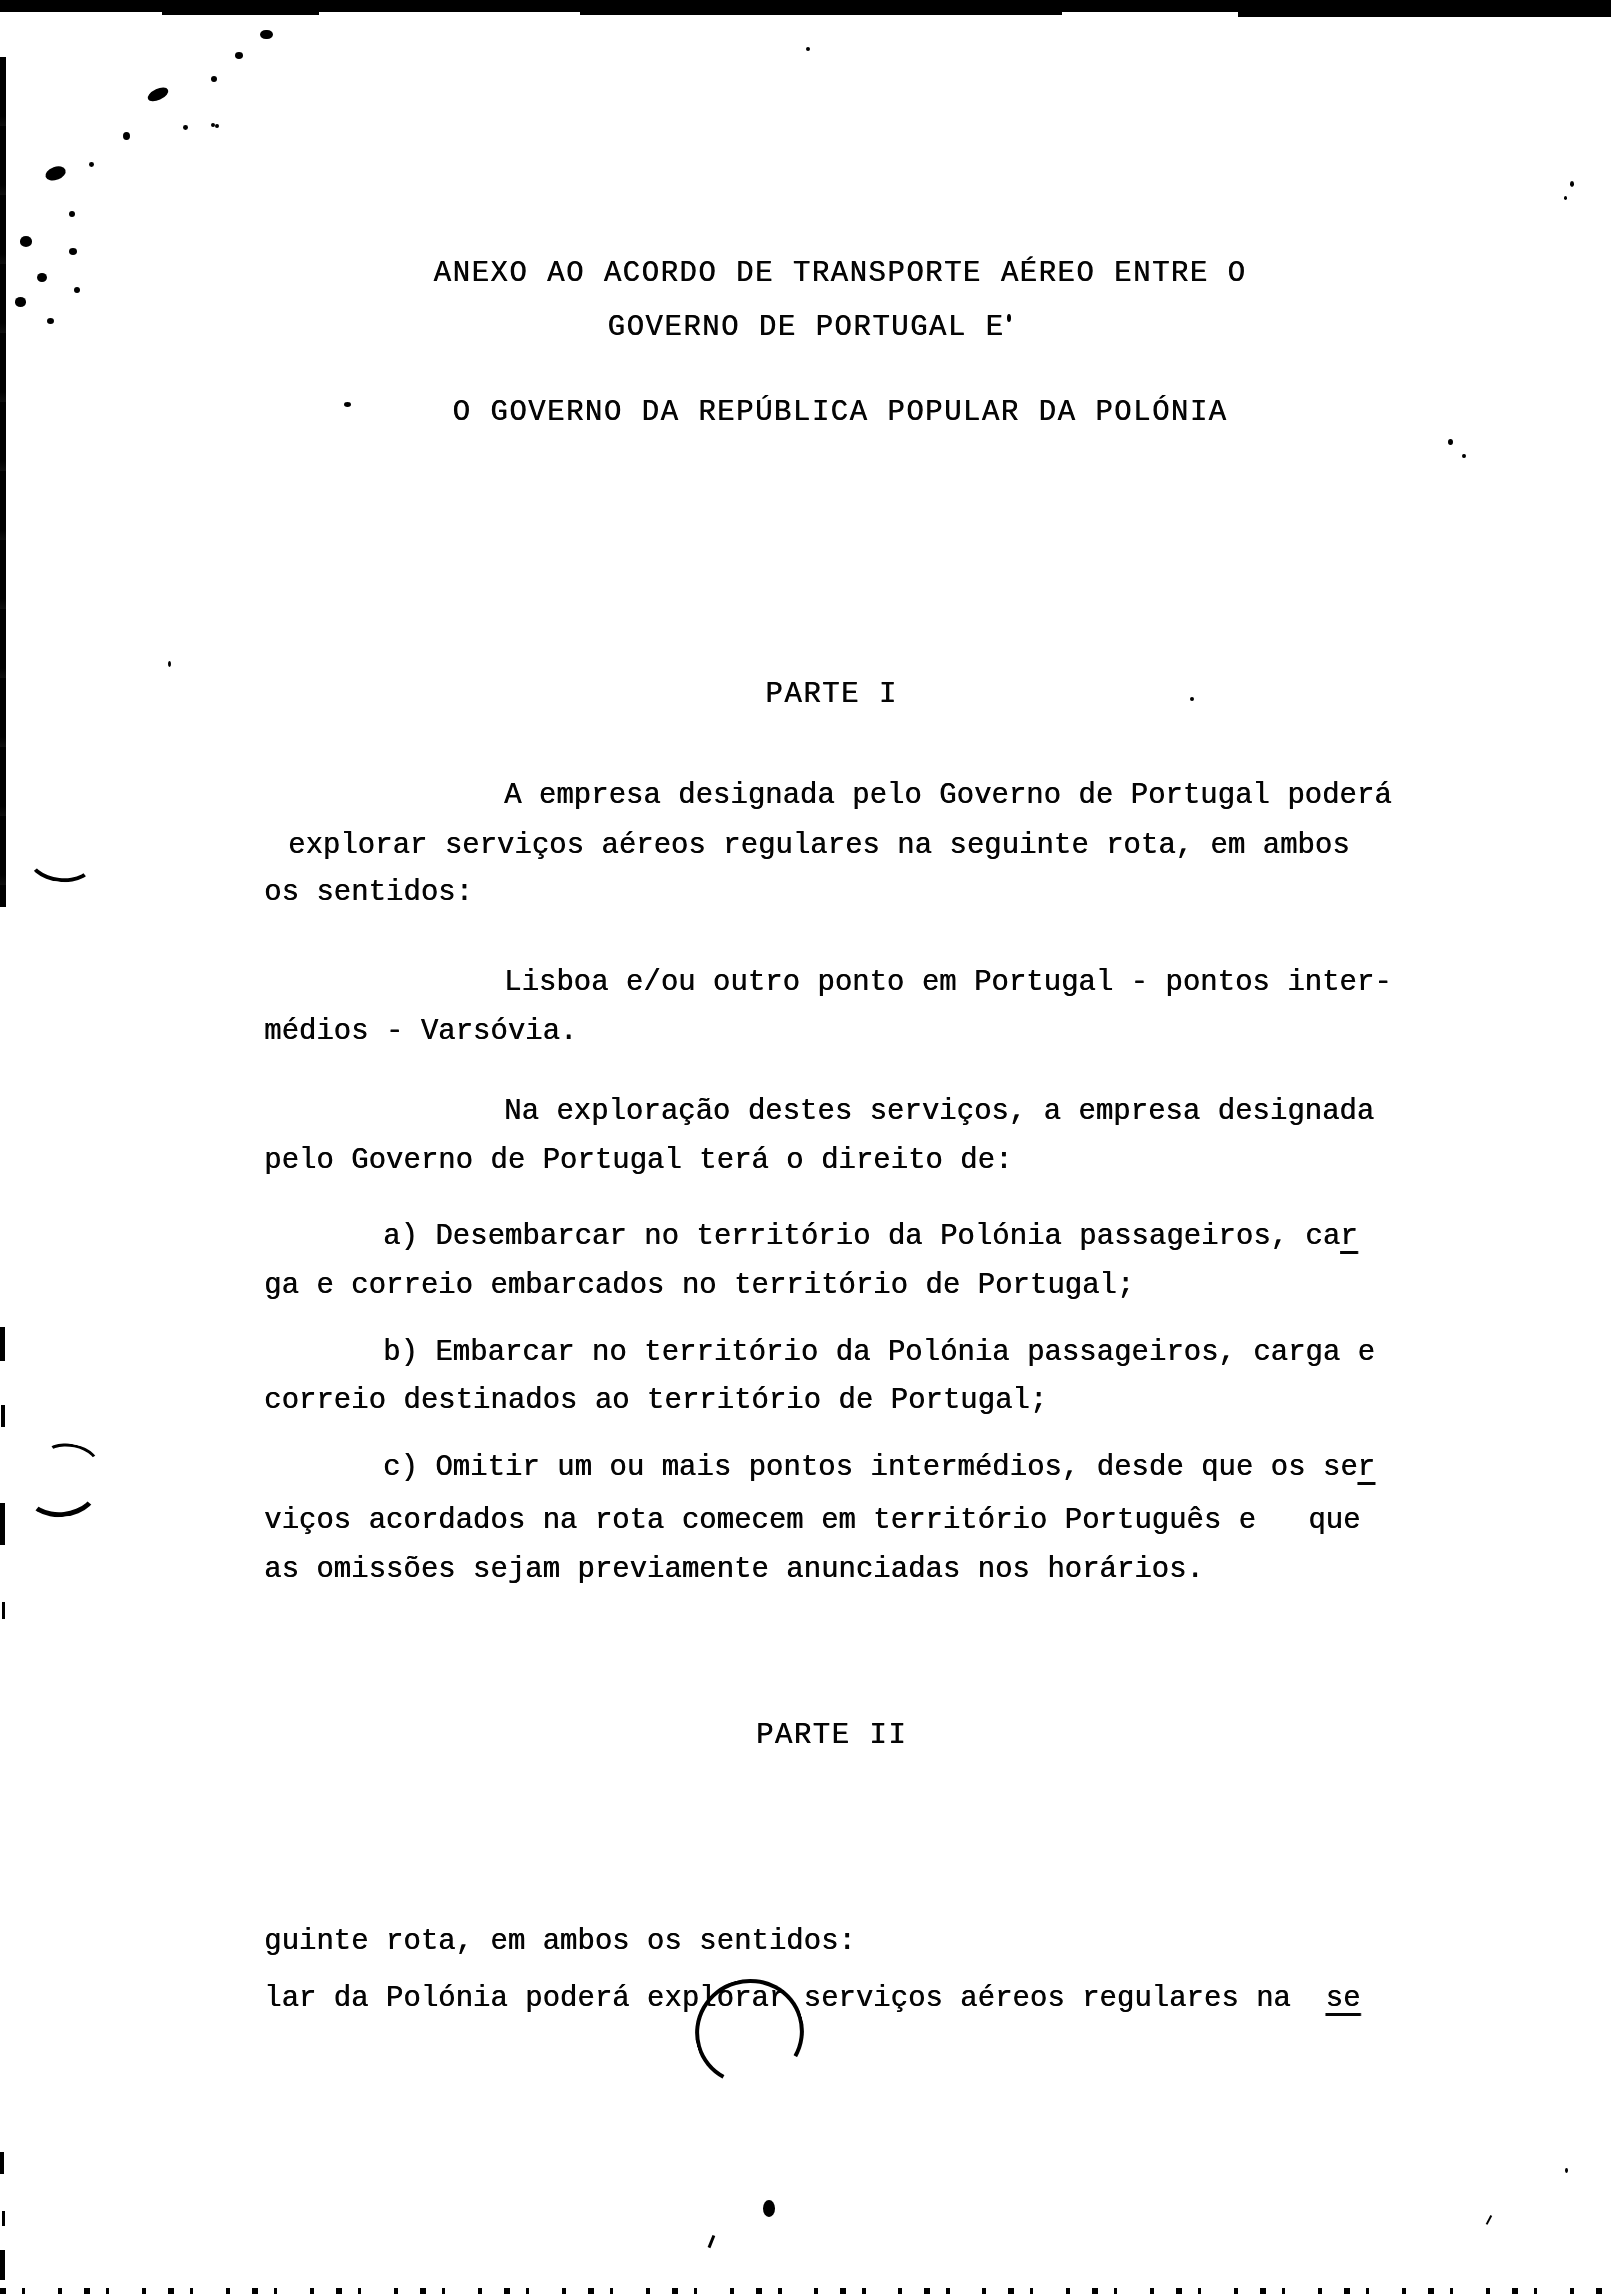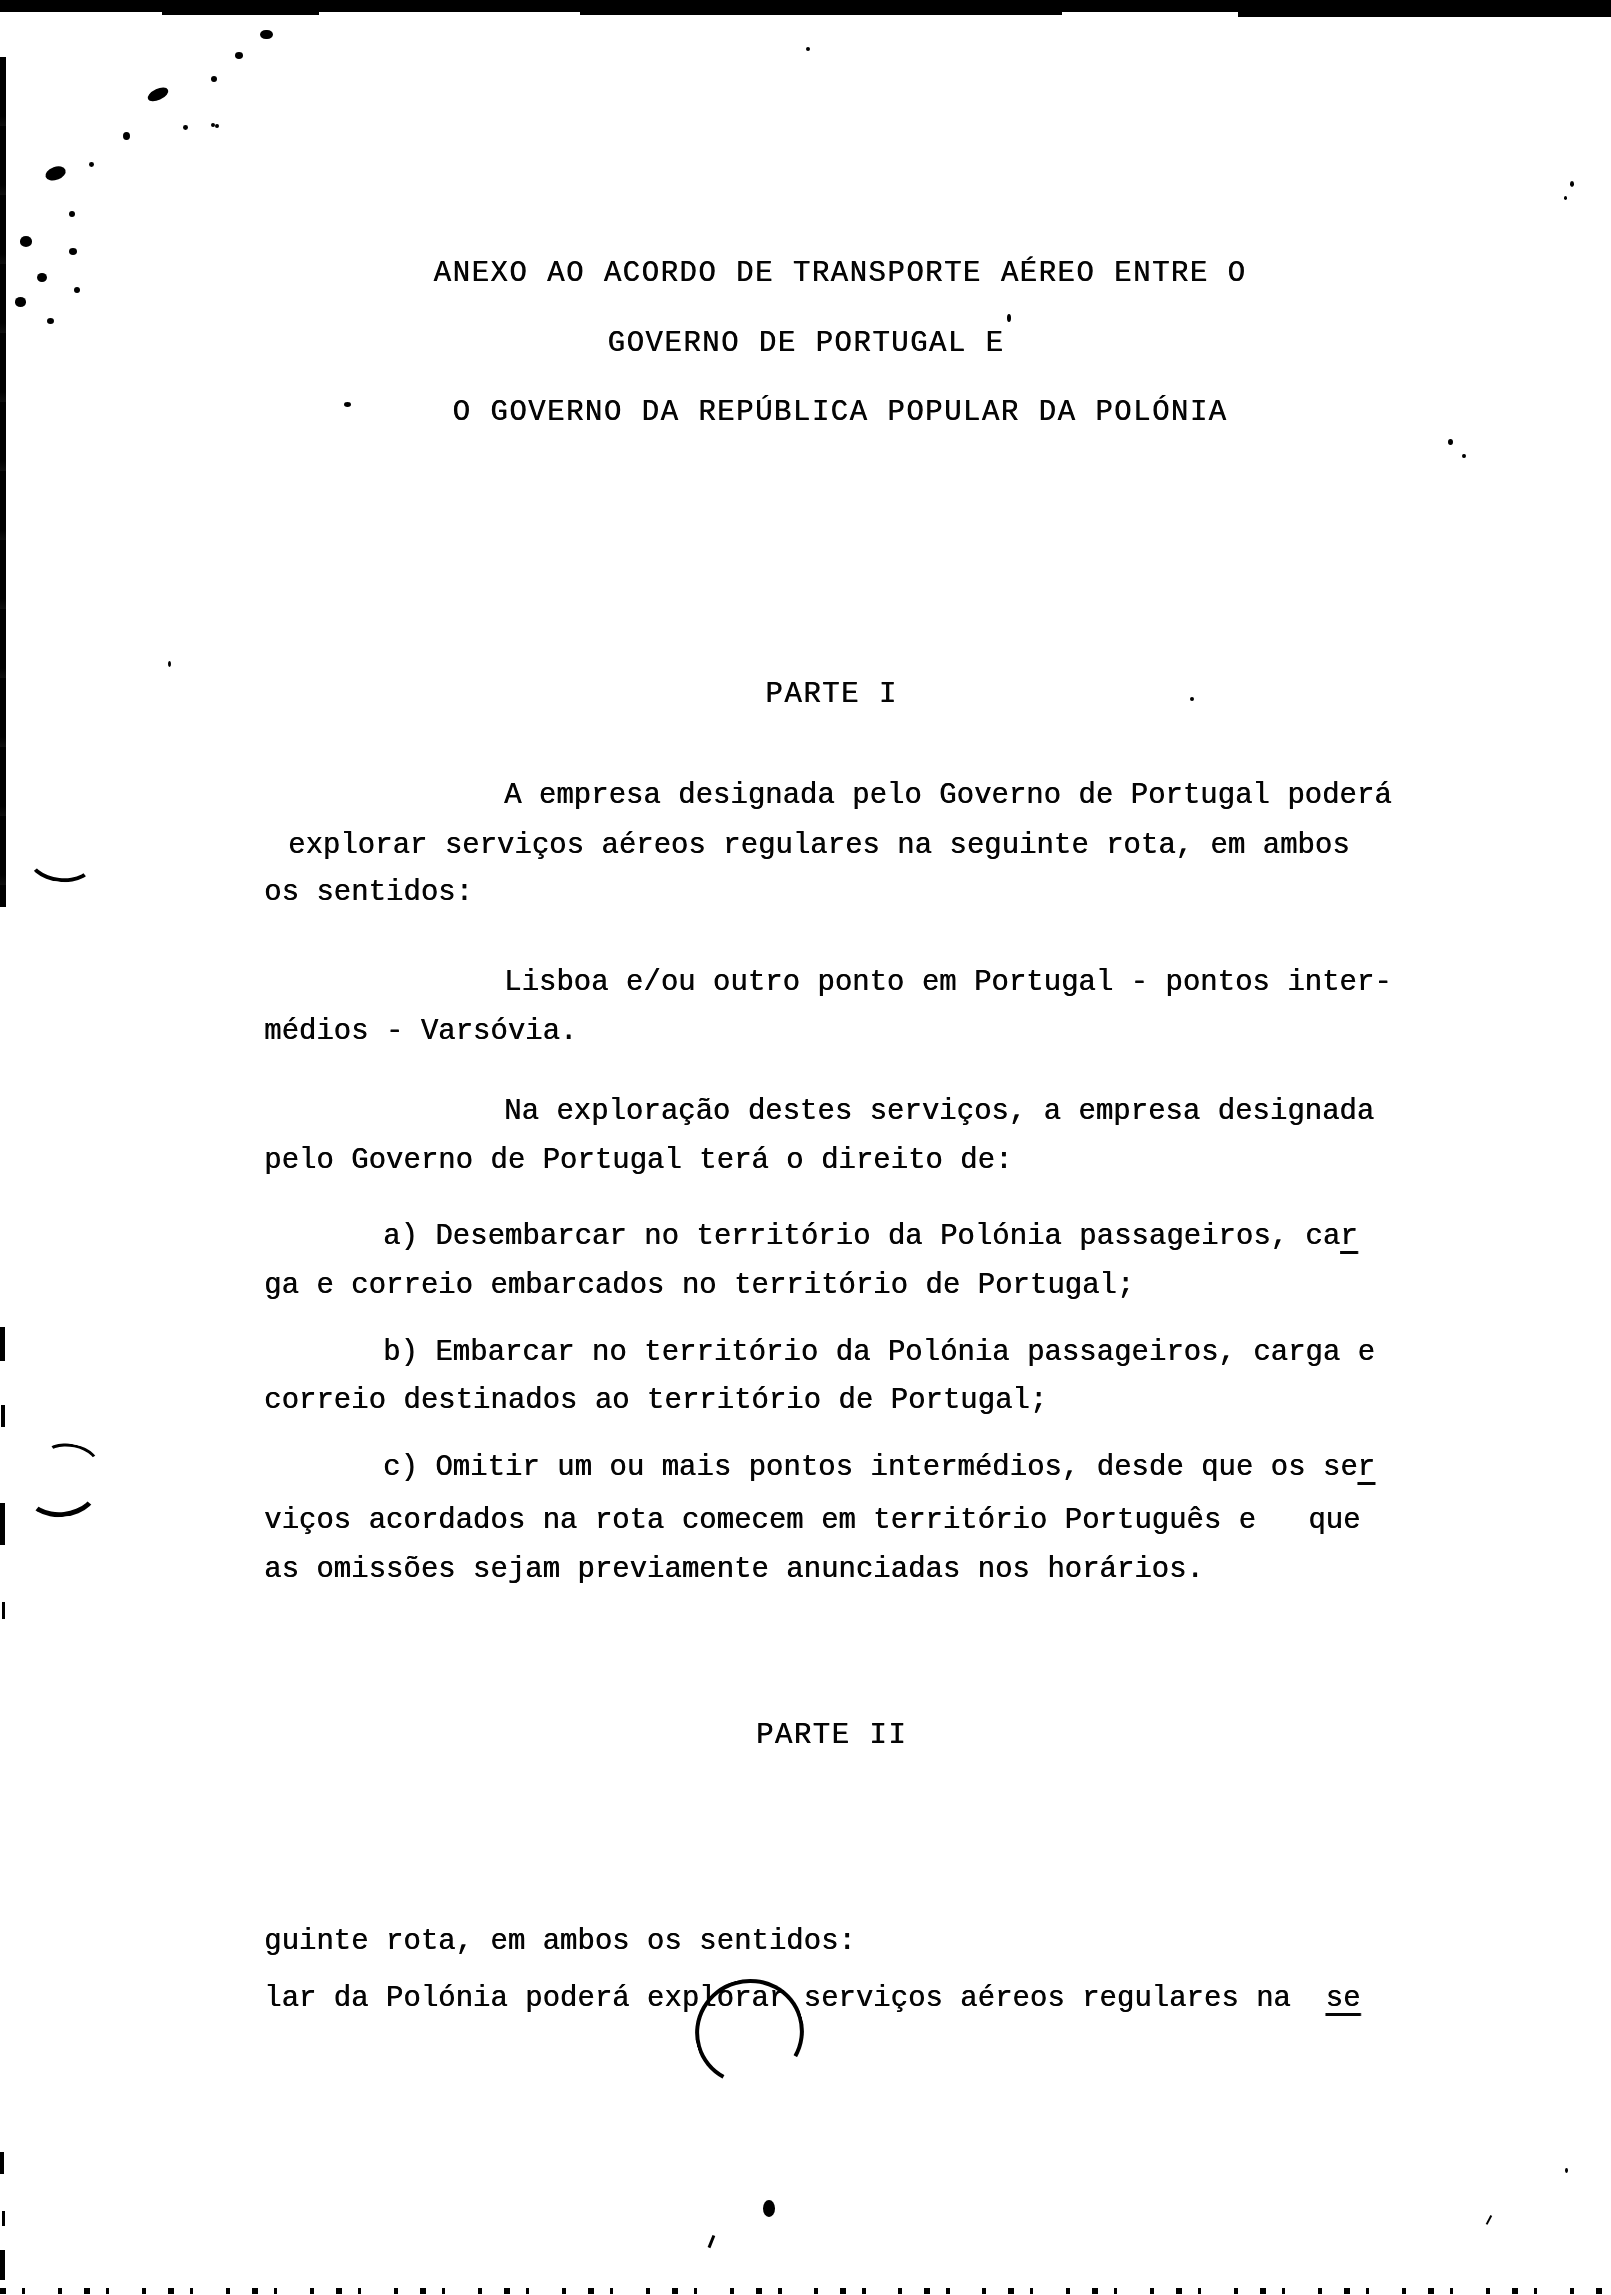--- a/index.html
+++ b/index.html
@@ -44,21 +44,21 @@
     position:absolute;left:0;bottom:1px;right:0;height:5.9px;
     background:repeating-linear-gradient(90deg,#000 0 5.9px,transparent 5.9px 21.6px,#000 21.6px 25.5px,transparent 25.5px 58px,#000 58px 62px,transparent 62px 84px);
   }
 </style>
 </head>
 <body>
 
 <div class="page">
 
   <div class="line title shiftA" style="top:251px;">ANEXO AO ACORDO DE TRANSPORTE AÉREO ENTRE O</div>
-  <div class="line title" style="top:321px;">GOVERNO DE PORTUGAL E</div>
+  <div class="line title" style="top:305px;">GOVERNO DE PORTUGAL E</div>
   <div class="line title shiftA" style="top:390px;">O GOVERNO DA REPÚBLICA POPULAR DA POLÓNIA</div>
 
   <div class="line title shiftB" style="top:672px;">PARTE I</div>
 
   <div class="line ind" style="top:773px;">A empresa designada pelo Governo de Portugal poderá</div>
   <div class="line marg" style="top:823px;margin-left:24px;">explorar serviços aéreos regulares na seguinte rota, em ambos</div>
   <div class="line marg" style="top:870px;">os sentidos:</div>
 
   <div class="line ind" style="top:960px;">Lisboa e/ou outro ponto em Portugal - pontos inter-</div>
   <div class="line marg" style="top:1009px;">médios - Varsóvia.</div>

